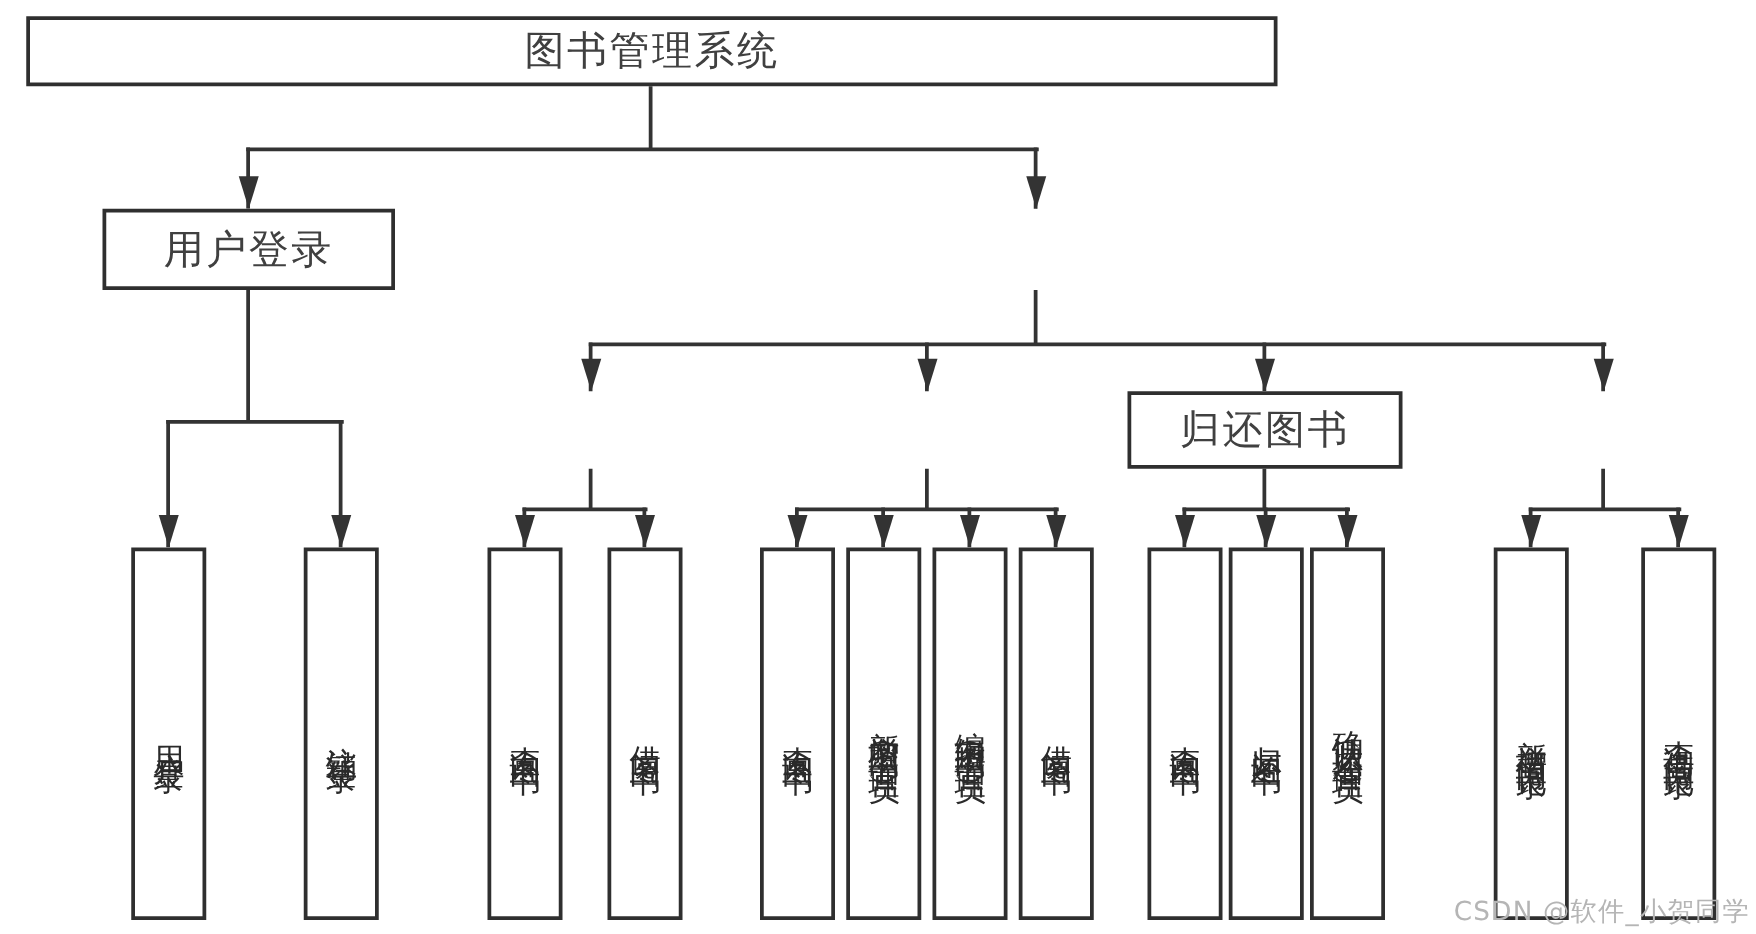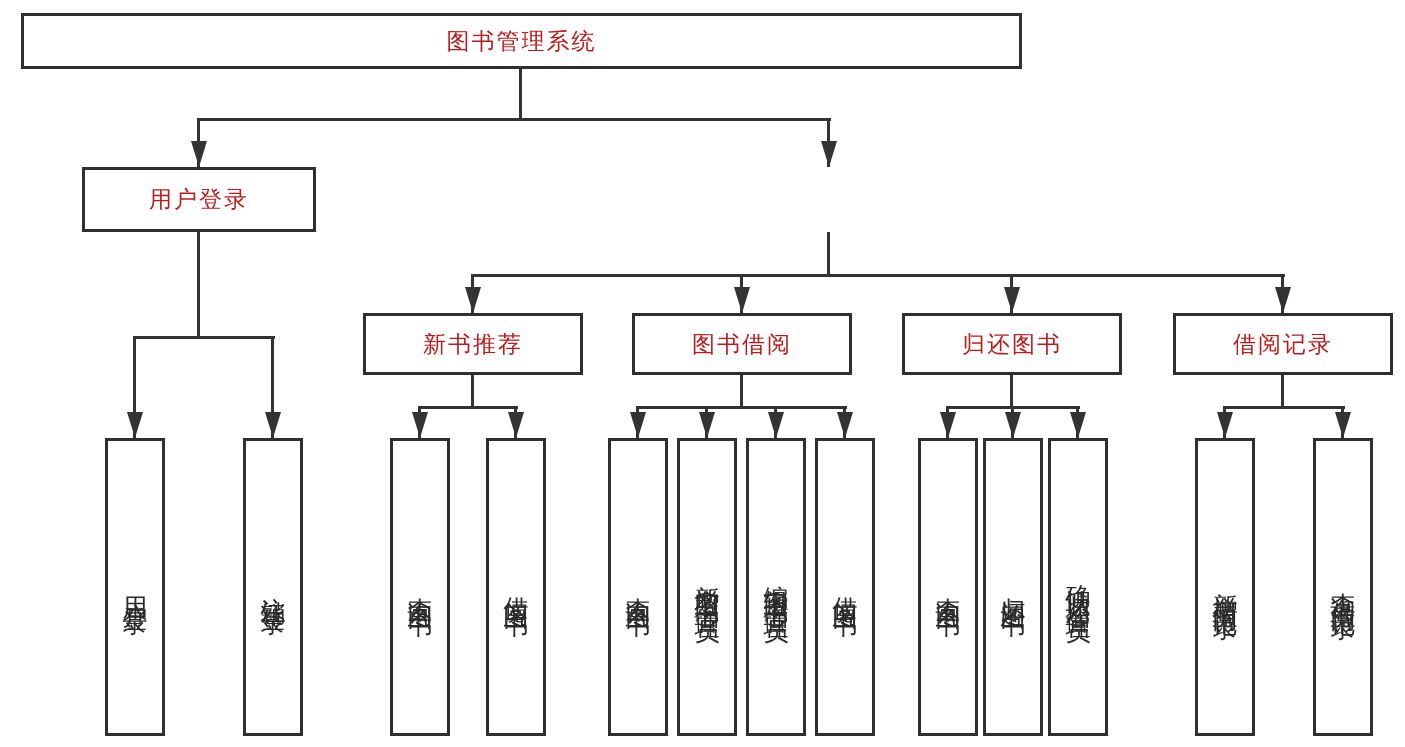--- a/index.html
+++ b/index.html
@@ -5,21 +5,21 @@
   html,body{margin:0;padding:0;background:#ffffff;}
   *{box-sizing:border-box;}
   #canvas{
     position:relative;width:1405px;height:747px;background:#ffffff;overflow:hidden;
     font-family:"DejaVu Sans",sans-serif;color:#2a2a2a;
   }
   .box{
     position:absolute;border:3px solid #2f2f2f;background:#ffffff;
     display:flex;align-items:center;justify-content:center;
   }
-  .hnode .lbl{font-size:23px;letter-spacing:2px;color:#b91c1c;white-space:nowrap;}
+  .hnode .lbl{font-size:32px;letter-spacing:2px;color:#404040;white-space:nowrap;}
   .vnode{top:438px;width:60px;height:298px;}
   .vlbl{
     writing-mode:vertical-rl;text-orientation:mixed;
     font-size:25px;letter-spacing:5px;color:#2a2a2a;line-height:1;
   }
   .vl{position:absolute;width:3px;background:#333333;}
   .hl{position:absolute;height:3px;background:#333333;}
   .arr{
     position:absolute;width:0;height:0;
     border-left:8px solid transparent;border-right:8px solid transparent;
@@ -61,31 +61,22 @@
   <div class="hl" style="left:471px;top:274px;width:814px"></div>
   <div class="vl" style="left:471px;top:274px;height:39px"></div>
   <div class="vl" style="left:740px;top:274px;height:39px"></div>
   <div class="vl" style="left:1010px;top:274px;height:39px"></div>
   <div class="vl" style="left:1281px;top:274px;height:39px"></div>
   <div class="arr" style="left:465px;top:287px"></div>
   <div class="arr" style="left:734px;top:287px"></div>
   <div class="arr" style="left:1004px;top:287px"></div>
   <div class="arr" style="left:1275px;top:287px"></div>
 
-  <div class="box hnode" style="left:363px;top:313px;width:220px;height:62px">
-    <span class="lbl">新书推荐</span>
-  </div>
-  <div class="box hnode" style="left:632px;top:313px;width:220px;height:62px">
-    <span class="lbl">图书借阅</span>
-  </div>
   <div class="box hnode" style="left:902px;top:313px;width:220px;height:62px">
     <span class="lbl">归还图书</span>
-  </div>
-  <div class="box hnode" style="left:1173px;top:313px;width:220px;height:62px">
-    <span class="lbl">借阅记录</span>
   </div>
 
   <div class="vl" style="left:471px;top:375px;height:33px"></div>
   <div class="hl" style="left:418px;top:406px;width:100px"></div>
   <div class="vl" style="left:418px;top:406px;height:32px"></div>
   <div class="vl" style="left:514px;top:406px;height:32px"></div>
   <div class="arr" style="left:412px;top:412px"></div>
   <div class="arr" style="left:508px;top:412px"></div>
 
   <div class="vl" style="left:740px;top:375px;height:33px"></div>
@@ -152,14 +143,15 @@
     <span class="vlbl">确认归还（管理员）</span>
   </div>
 
   <div class="box vnode" style="left:1195px">
     <span class="vlbl">新增借阅记录</span>
   </div>
   <div class="box vnode" style="left:1313px">
     <span class="vlbl">查询借阅记录</span>
   </div>
 
+  <div class="watermark">CSDN @软件_小贺同学</div>
 
 </div>
 
 </body></html>

